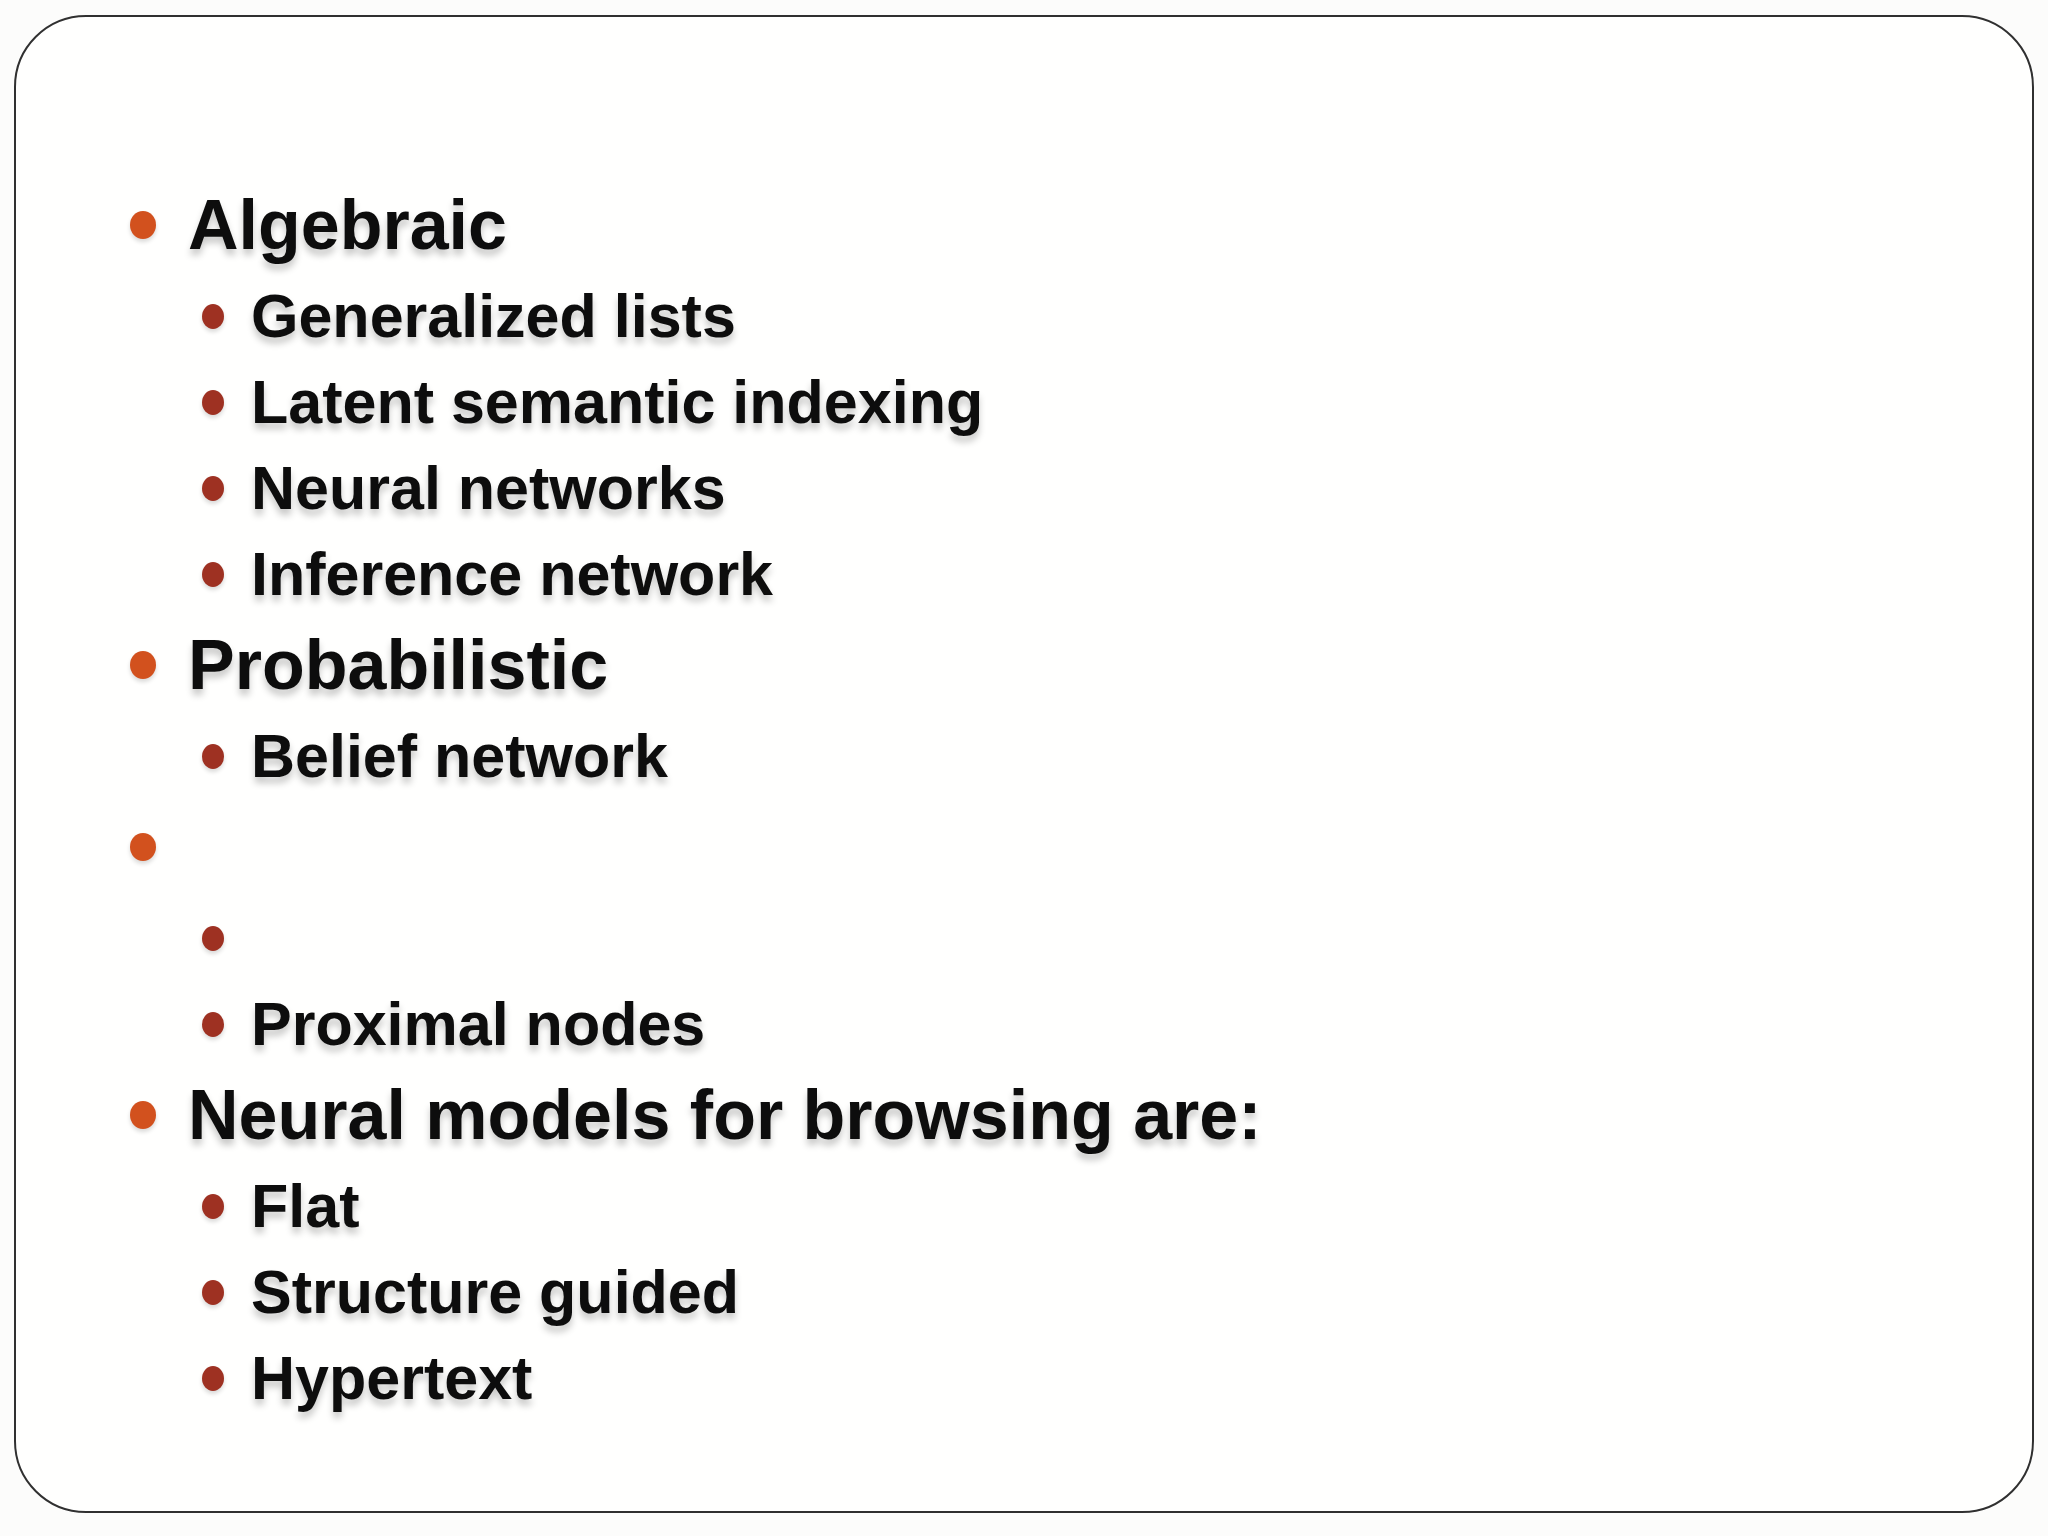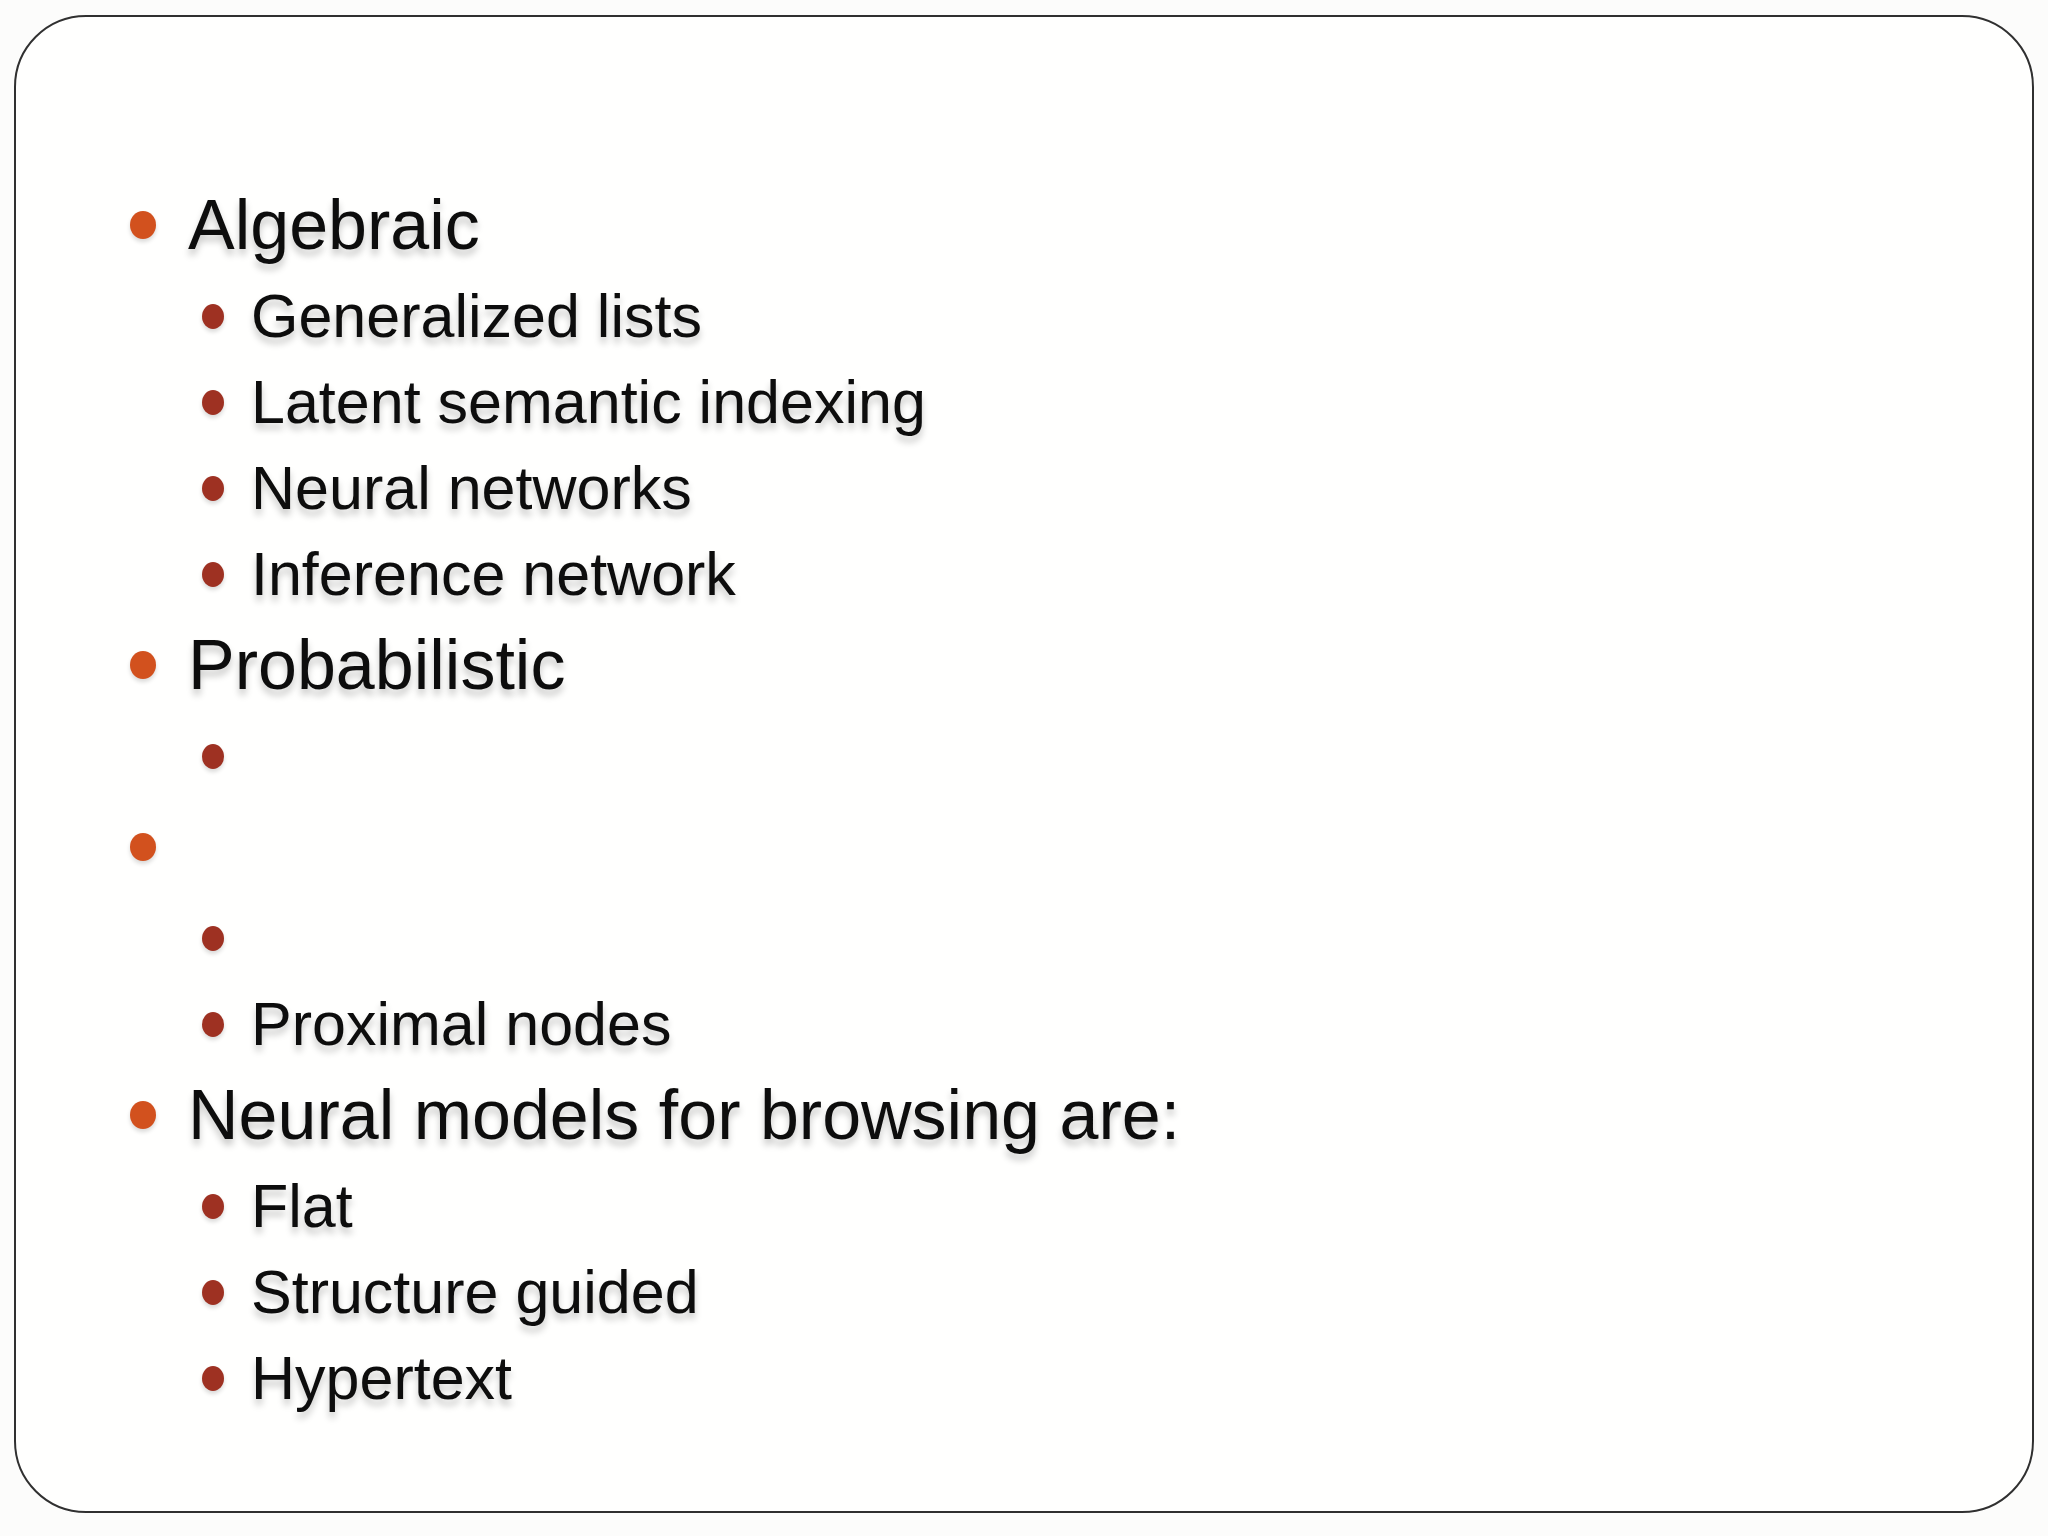--- a/index.html
+++ b/index.html
@@ -24,20 +24,21 @@
     box-sizing: border-box;
     background: var(--bg, #fffffe);
     border: 2px solid var(--border, #303030);
     border-radius: 72px;
   }
   .content {
     position: absolute;
     left: 0;
     top: 160px;
     right: 28px;
+    font-weight: bold;
   }
   .row {
     display: flex;
     align-items: center;
     color: var(--text, #0d0d0d);
     white-space: nowrap;
     text-shadow: 0 6px 7px rgba(0, 0, 0, 0.22);
   }
   .row.l1 {
     height: 96px;
@@ -94,20 +95,21 @@
       <div class="row l2">
         <span class="dot"></span>
         <span>Inference network</span>
       </div>
       <div class="row l1">
         <span class="dot"></span>
         <span>Probabilistic</span>
       </div>
       <div class="row l2">
         <span class="dot"></span>
+        <span>Belief network</span>
       </div>
 
       <div class="row l1">
         <span class="dot"></span>
       </div>
       <div class="row l2">
         <span class="dot"></span>
       </div>
       <div class="row l2">
         <span class="dot"></span>

